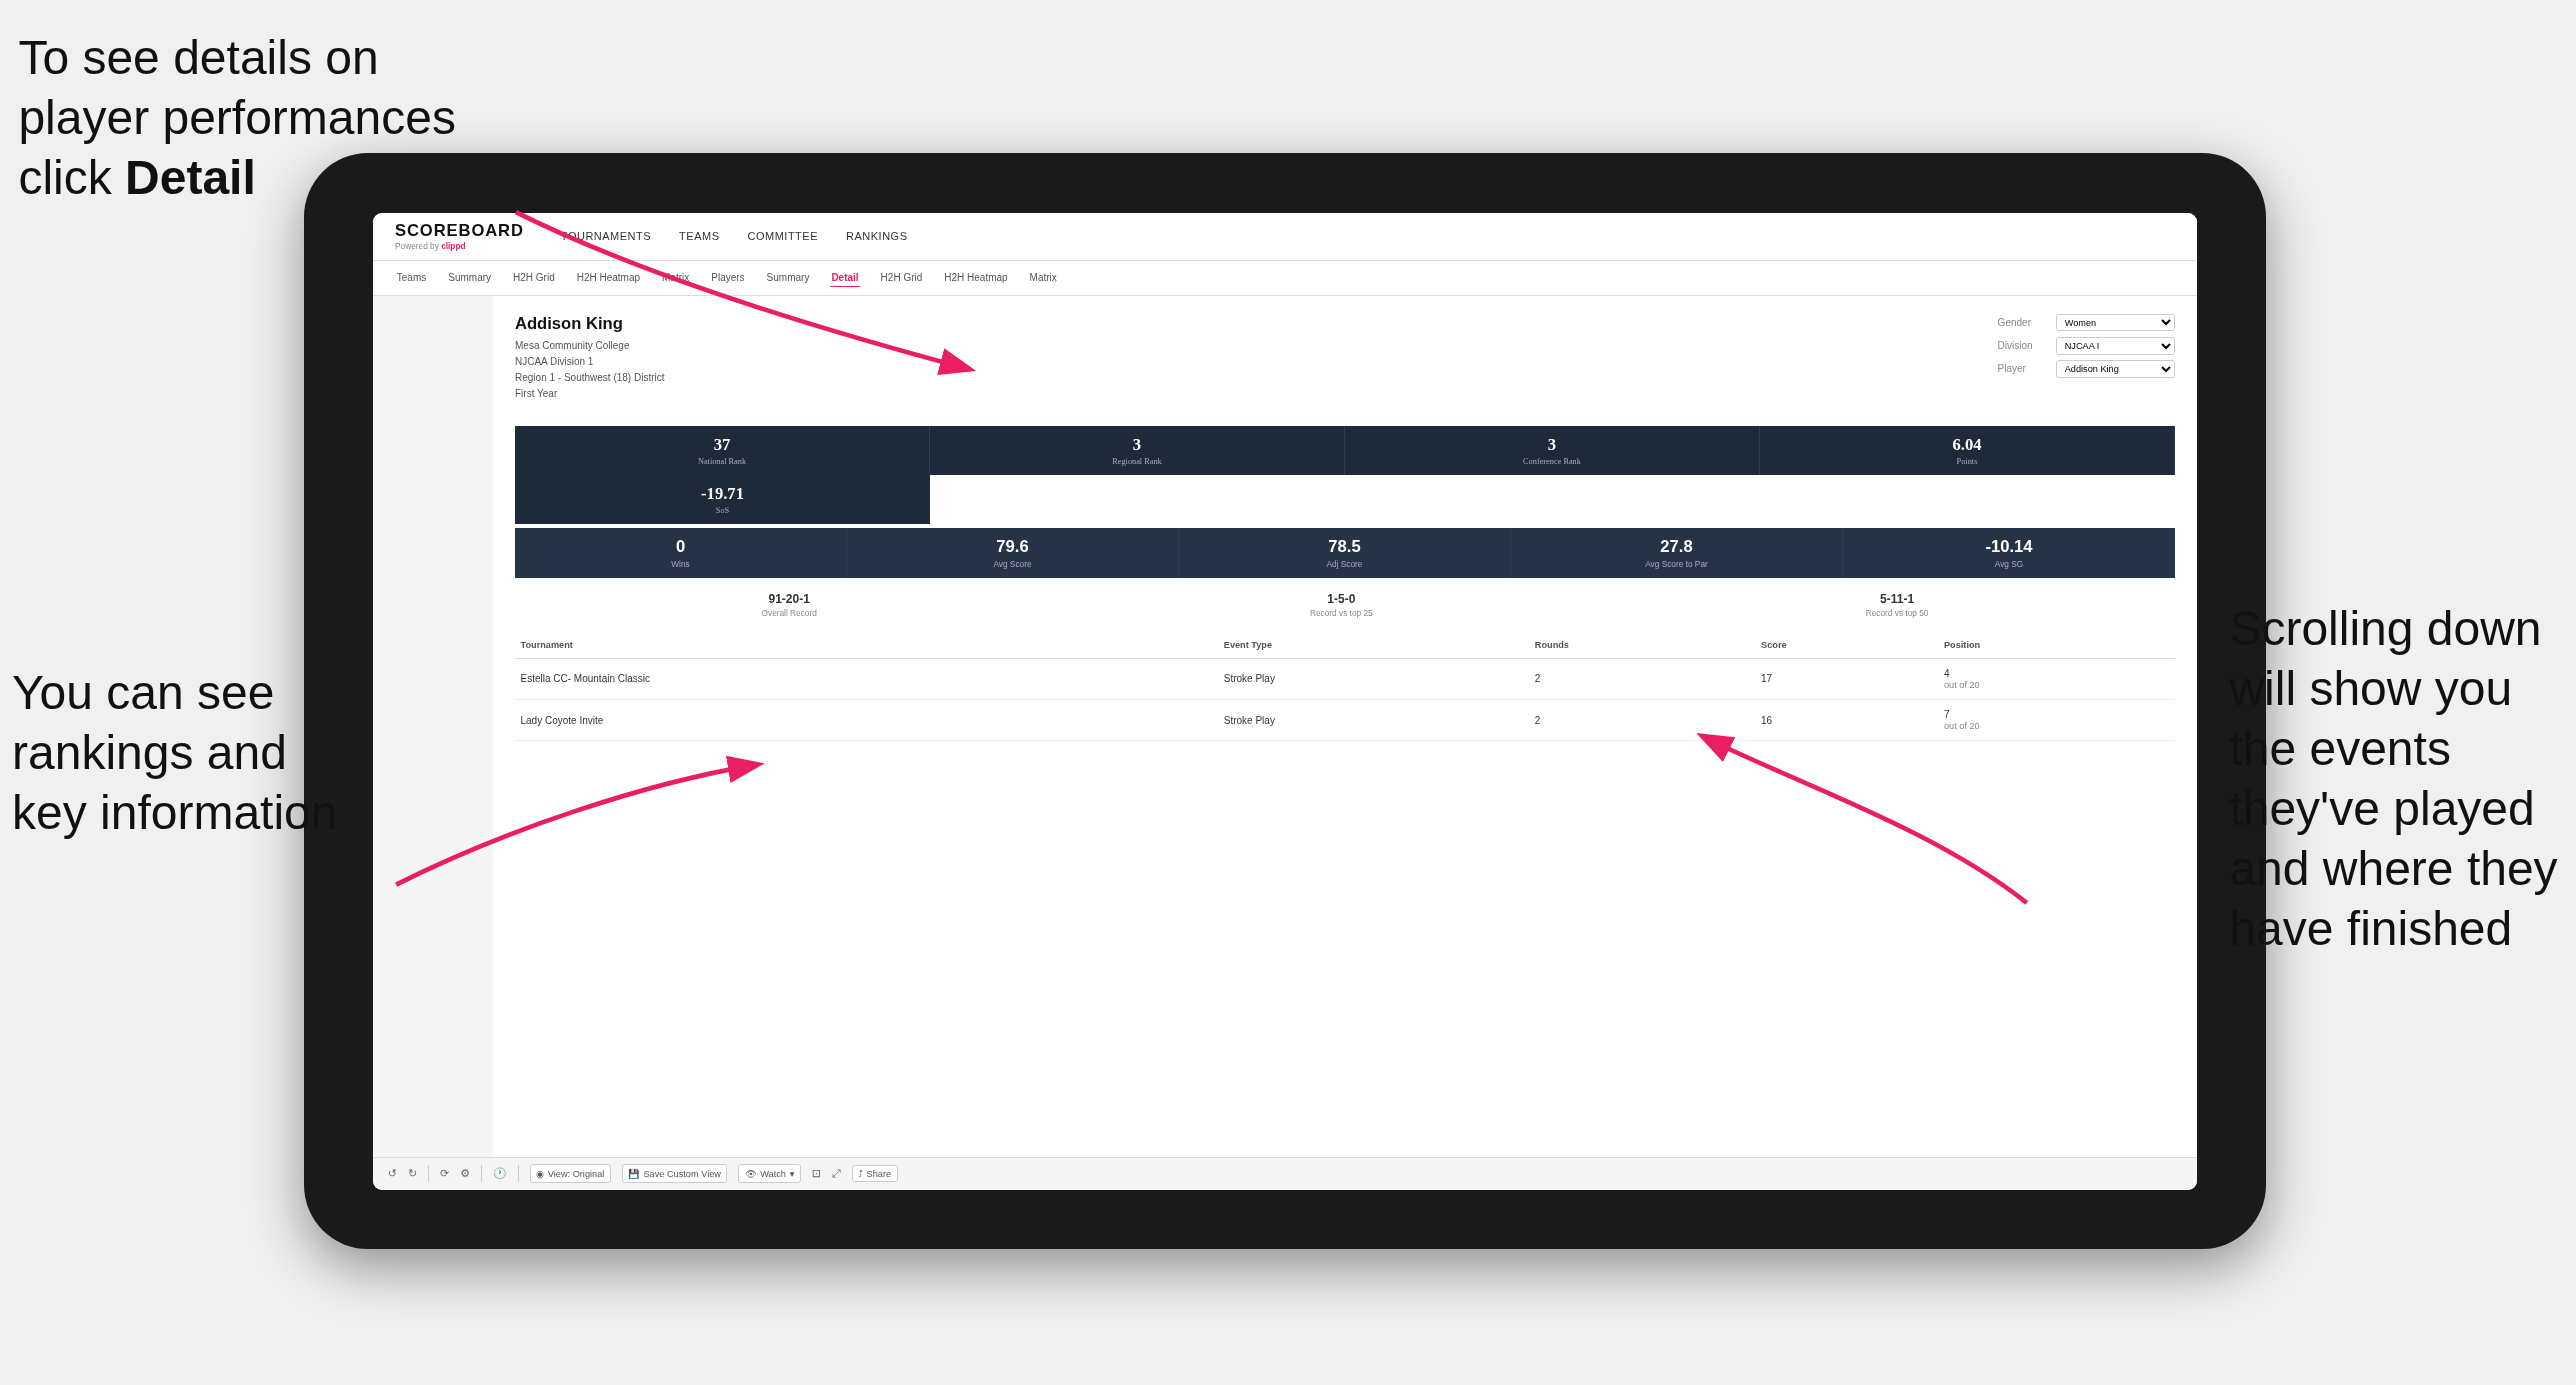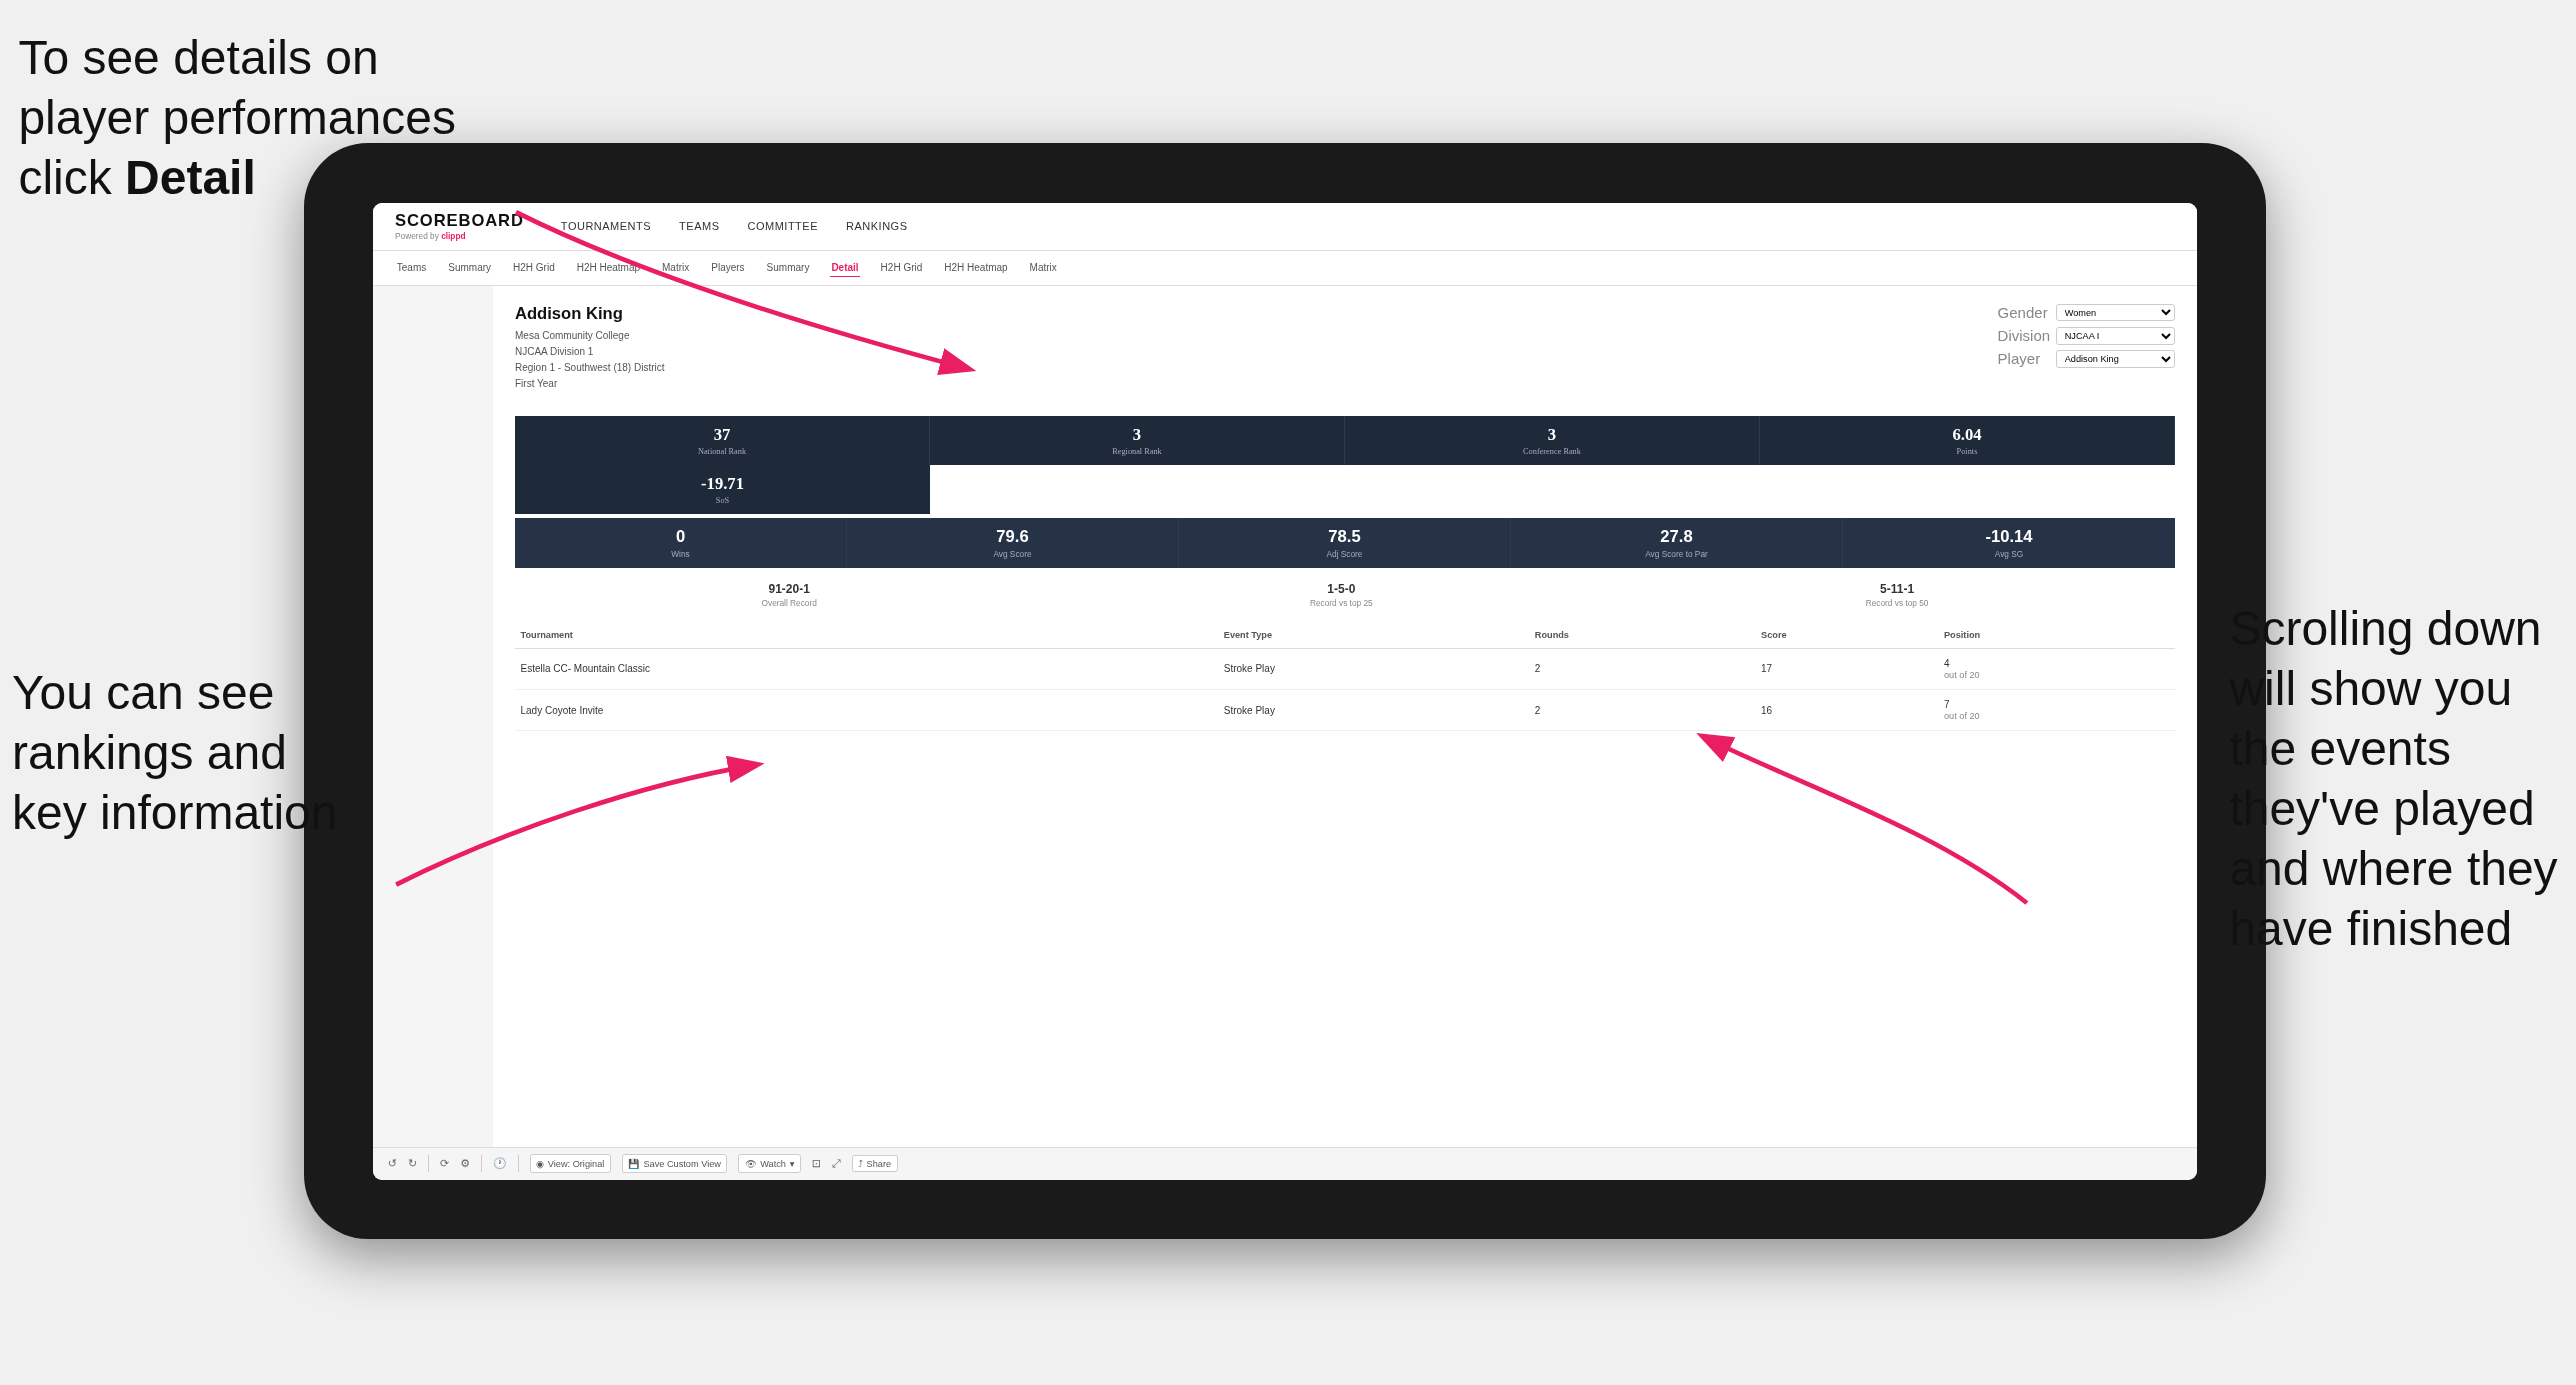--- a/index.html
+++ b/index.html
@@ -29,21 +29,21 @@
       position: absolute;
       top: 0; left: 0;
       width: 2576px;
       height: 1386px;
       pointer-events: none;
     }
 
     
     .tablet-frame {
       position: absolute;
-      top: 143px;
+      top: 153px;
       left: 304px;
       width: 1962px;
       height: 1096px;
       background: #1a1a1a;
       border-radius: 64px;
       box-shadow: 0 18.4px 55px rgba(0,0,0,0.4);
       display: flex;
       align-items: center;
       justify-content: center;
     }
@@ -163,21 +163,21 @@
       font-size: 10px;
       color: #555;
     }
     .filter-row {
       display: flex;
       align-items: center;
       gap: 7.4px;
     }
     .filter-label {
       width: 51px;
-      font-size: 15px;
+      font-size: 10px;
       color: #888;
     }
     .filter-select {
       font-size: 9.2px;
       border: 0.9px solid #ccc;
       padding: 1.8px 3.7px;
       border-radius: 2.8px;
       background: #fff;
       width: 119px;
     }

